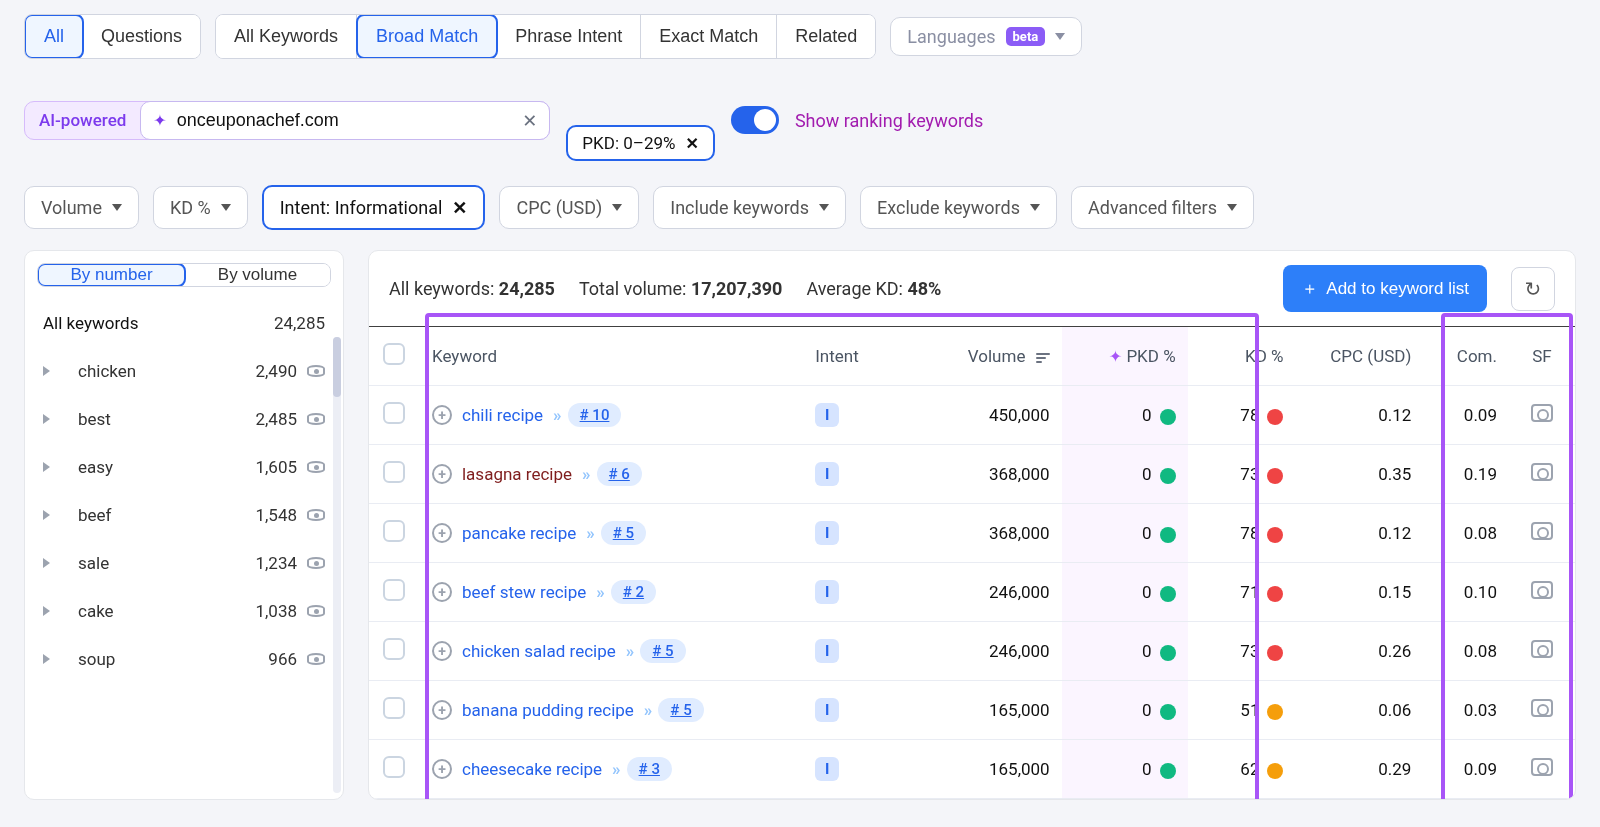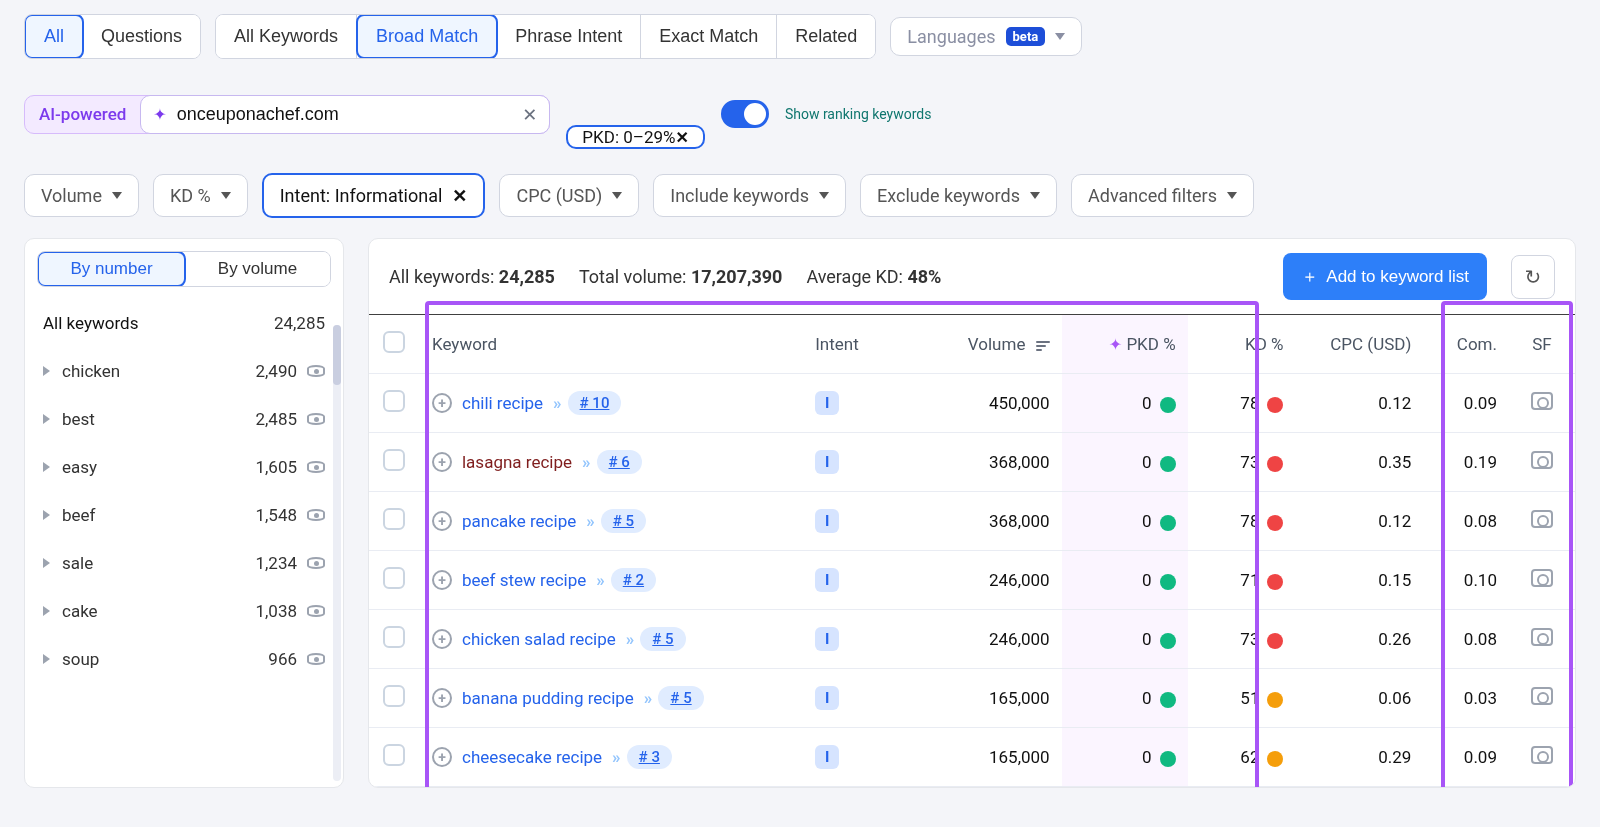--- a/index.html
+++ b/index.html
@@ -49,21 +49,21 @@
     align-items: center;
     gap: 10px;
     border: 1px solid #d1d5e0;
     background: #fff;
     border-radius: 10px;
     padding: 8px 16px;
     color: #8a8fa3;
     font-size: 18px;
   }
   .lang-pill .beta {
-    background: #1d4ed8;
+    background: #8b5cf6;
     color: #fff;
     font-size: 13px;
     font-weight: 700;
     border-radius: 5px;
     padding: 2px 7px;
   }
   .chev-down {
     width: 0; height: 0;
     border-left: 5px solid transparent;
     border-right: 5px solid transparent;
@@ -113,44 +113,45 @@
     color: #111;
   }
   .x-icon {
     color: #6b7280;
     font-size: 18px;
     font-weight: 400;
   }
   .pill-filter {
     display: inline-flex;
     align-items: center;
+    gap: 10px;
     border: 2px solid #2563eb;
     border-radius: 10px;
-    padding: 0 14px;
+    padding: 6px 14px;
     font-size: 17px;
     color: #111;
     background: #fff;
     margin-top: 46px;
   }
   .pill-filter .x-icon { color: #111; font-weight:700; font-size:16px;}
   .toggle {
     width: 48px; height: 28px;
     background: #2563eb;
     border-radius: 999px;
     position: relative;
   }
   .toggle::after {
     content: "";
     position: absolute;
     width: 22px; height: 22px;
     background: #fff;
     border-radius: 999px;
     top: 3px; right: 3px;
   }
-  .toggle-label { font-size: 14px; color: #0f766e; }
+  .toggle-label { font-size: 18px; color: #a21caf; }
 
   .filters-row {
     display: flex;
     gap: 14px;
     padding: 20px 24px 20px 24px;
     align-items: center;
     flex-wrap: wrap;
   }
   .fpill {
     display: inline-flex;
@@ -181,39 +182,39 @@
     border-radius: 10px;
     overflow: hidden;
     position: relative;
   }
   .sb-seg {
     display: flex;
     padding: 12px;
     gap: 0;
   }
   .sb-seg .seg-group { width: 100%; }
-  .sb-seg .seg-btn { flex:1; font-size:17px; padding:6px 12px;}
+  .sb-seg .seg-btn { flex:1; font-size:17px; padding:0 12px;}
   .sb-header {
     display: flex;
     justify-content: space-between;
     align-items: center;
     padding: 14px 18px;
     font-size: 17px;
   }
   .sb-header .count { color:#333; }
   .sb-item {
     display: flex;
     align-items: center;
     justify-content: space-between;
     padding: 14px 18px;
     font-size: 17px;
     color: #333;
   }
   .sb-item .left {
-    display: flex; align-items: center; gap: 12px;
+    display: flex; align-items: center; gap: 28px;
   }
   .chev-right {
     width: 0; height: 0;
     border-top: 5px solid transparent;
     border-bottom: 5px solid transparent;
     border-left: 7px solid #9ca3af;
   }
   .sb-item .right {
     display: flex; align-items: center; gap: 10px;
     color: #333;

